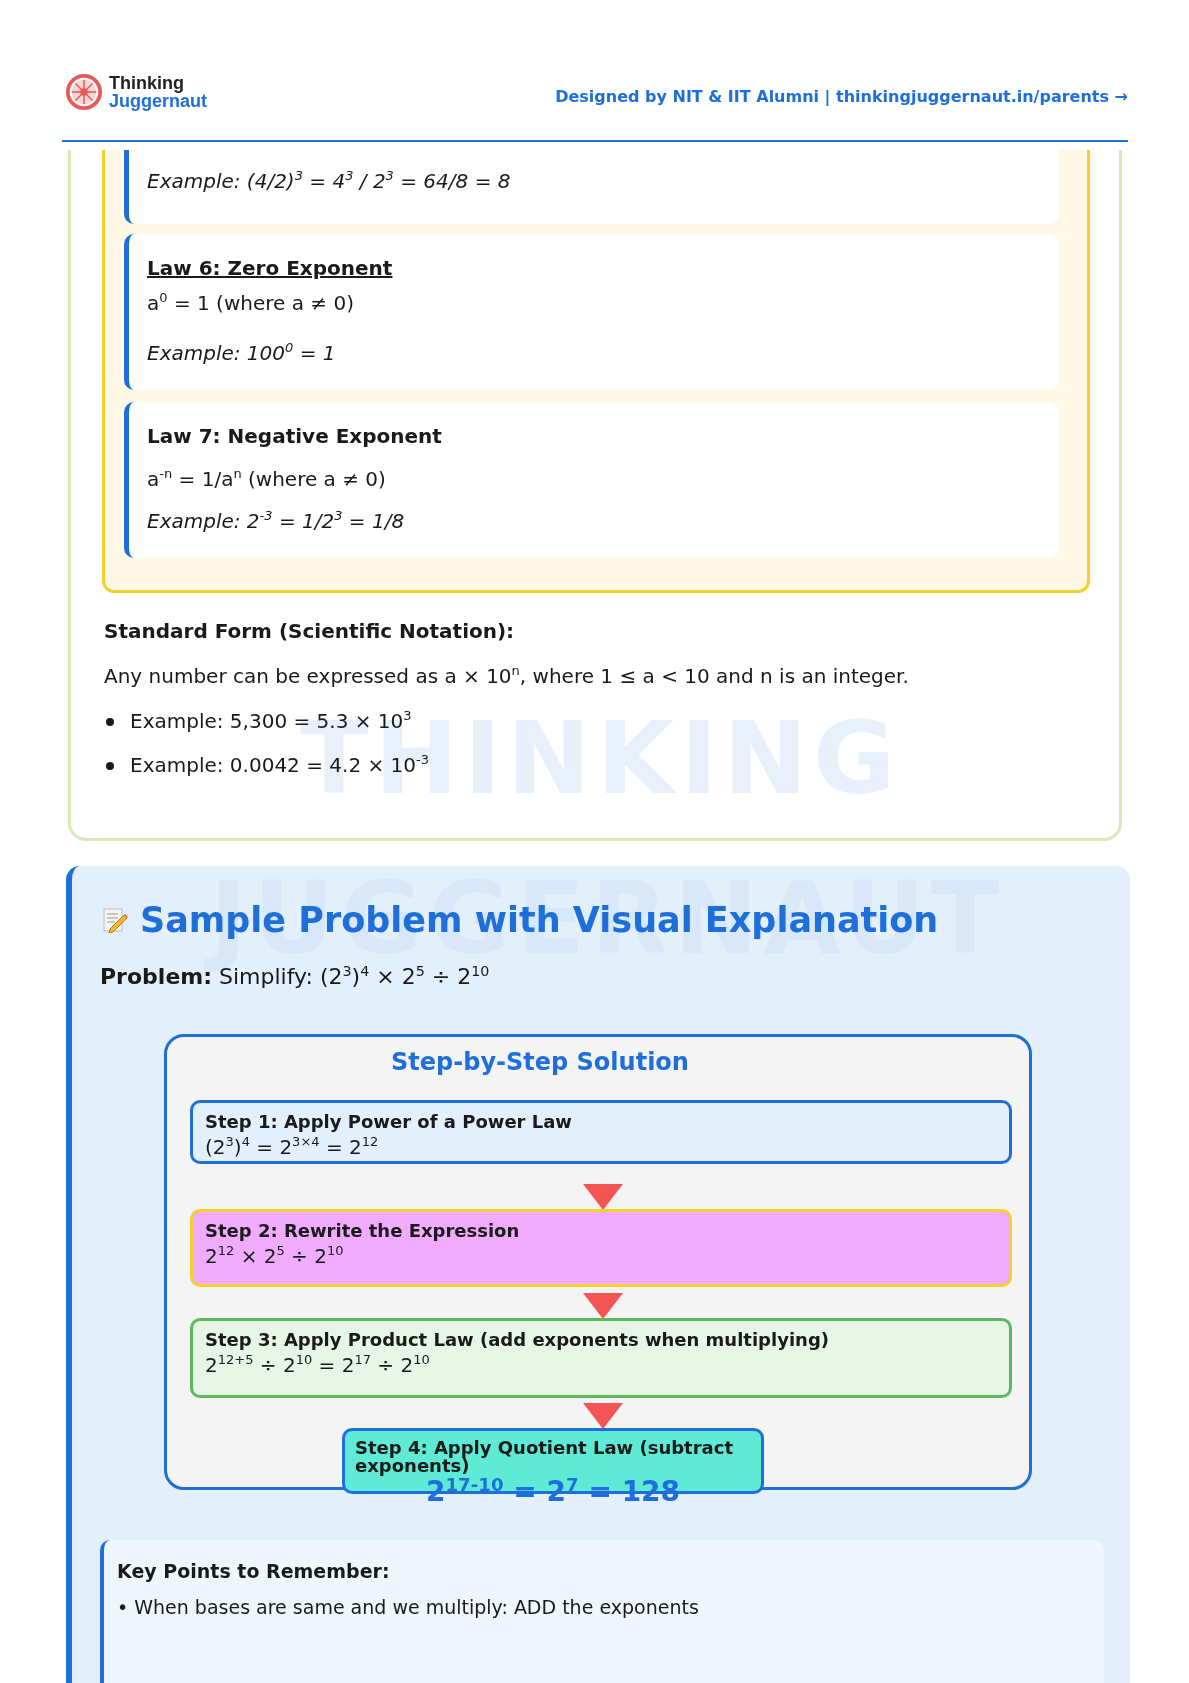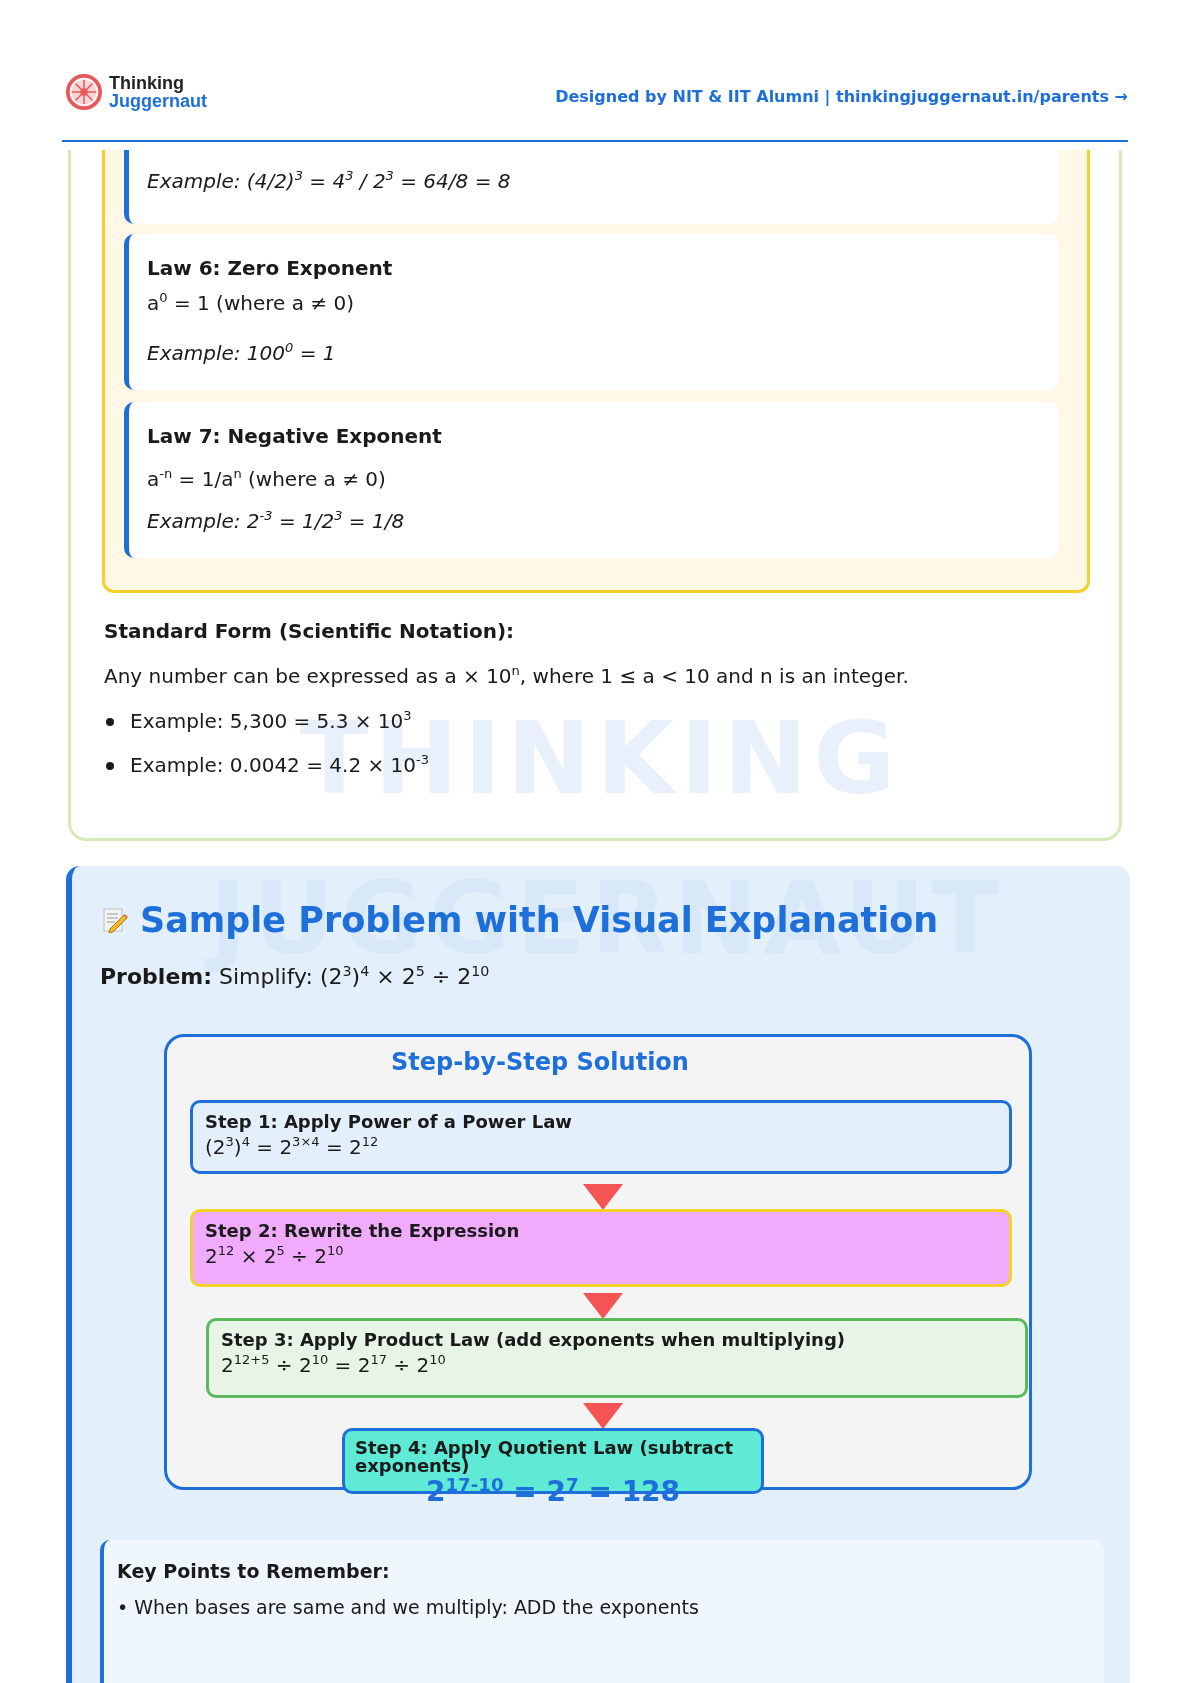--- a/index.html
+++ b/index.html
@@ -116,21 +116,21 @@
 </div>
 
 <div class="outer-card"></div>
 <div class="yellow-box"></div>
 
 <div class="law-card" style="top:150px;height:74px;border-radius:0 0 10px 10px;">
   <div class="ex" style="top:18px;"><span>Example: (4/2)</span><sup>3</sup><span> = 4</span><sup>3</sup><span> / 2</span><sup>3</sup><span> = 64/8 = 8</span></div>
 </div>
 
 <div class="law-card" style="top:234px;height:156px;">
-  <div class="title" style="top:22px;">Law 6: Zero Exponent</div>
+  <div class="title" style="top:22px;text-decoration:underline;">Law 6: Zero Exponent</div>
   <div class="rule" style="top:56px;"><span>a</span><sup>0</sup><span> = 1 (where a ≠ 0)</span></div>
   <div class="ex" style="top:106px;"><span>Example: 100</span><sup>0</sup><span> = 1</span></div>
 </div>
 
 <div class="law-card" style="top:402px;height:156px;">
   <div class="title" style="top:22px;">Law 7: Negative Exponent</div>
   <div class="rule" style="top:64px;"><span>a</span><sup>-n</sup><span> = 1/a</span><sup>n</sup><span> (where a ≠ 0)</span></div>
   <div class="ex" style="top:106px;"><span>Example: 2</span><sup>-3</sup><span> = 1/2</span><sup>3</sup><span> = 1/8</span></div>
 </div>
 
@@ -158,33 +158,33 @@
     <polygon points="22,8 25,11 26,10 23,7" fill="#e27070"></polygon>
   </svg>
   <span class="txt">Sample Problem with Visual Explanation</span>
 </div>
 
 <div class="problem"><b>Problem:</b><span> Simplify: (2</span><sup>3</sup><span>)</span><sup>4</sup><span> × 2</span><sup>5</sup><span> ÷ 2</span><sup>10</sup></div>
 
 <div class="solution-box"></div>
 <div class="sol-title" style="left:164px;width:752px;right:auto;">Step-by-Step Solution</div>
 
-<div class="step" style="left:190px;top:1100px;width:822px;height:74px;background:#e3f0fc;border-color:#1e6fd9;">
+<div class="step" style="left:190px;top:1100px;width:822px;height:64px;background:#e3f0fc;border-color:#1e6fd9;">
   <span class="st">Step 1: Apply Power of a Power Law</span>
   <span class="eq"><span>(2</span><sup>3</sup><span>)</span><sup>4</sup><span> = 2</span><sup>3×4</sup><span> = 2</span><sup>12</sup></span>
 </div>
 <div class="arrow" style="left:583px;top:1184px;"></div>
 
 <div class="step" style="left:190px;top:1209px;width:822px;height:78px;background:#f0abfc;border-color:#f5cf2a;">
   <span class="st">Step 2: Rewrite the Expression</span>
   <span class="eq"><span>2</span><sup>12</sup><span> × 2</span><sup>5</sup><span> ÷ 2</span><sup>10</sup></span>
 </div>
 <div class="arrow" style="left:583px;top:1293px;"></div>
 
-<div class="step" style="left:190px;top:1318px;width:822px;height:80px;background:#e6f5e6;border-color:#5cb85c;margin-left:16px;">
+<div class="step" style="left:190px;top:1318px;width:822px;height:80px;background:#e6f5e6;border-color:#5cb85c;">
   <span class="st">Step 3: Apply Product Law (add exponents when multiplying)</span>
   <span class="eq"><span>2</span><sup>12+5</sup><span> ÷ 2</span><sup>10</sup><span> = 2</span><sup>17</sup><span> ÷ 2</span><sup>10</sup></span>
 </div>
 <div class="arrow" style="left:583px;top:1403px;"></div>
 
 <div class="step step4" style="left:342px;top:1428px;width:422px;height:66px;background:#5eead4;border-color:#1e6fd9;padding:8px 10px;">
   <span class="st">Step 4: Apply Quotient Law (subtract exponents)</span>
   <span class="final"><span>2</span><sup>17-10</sup><span> = 2</span><sup>7</sup><span> = 128</span></span>
 </div>
 

